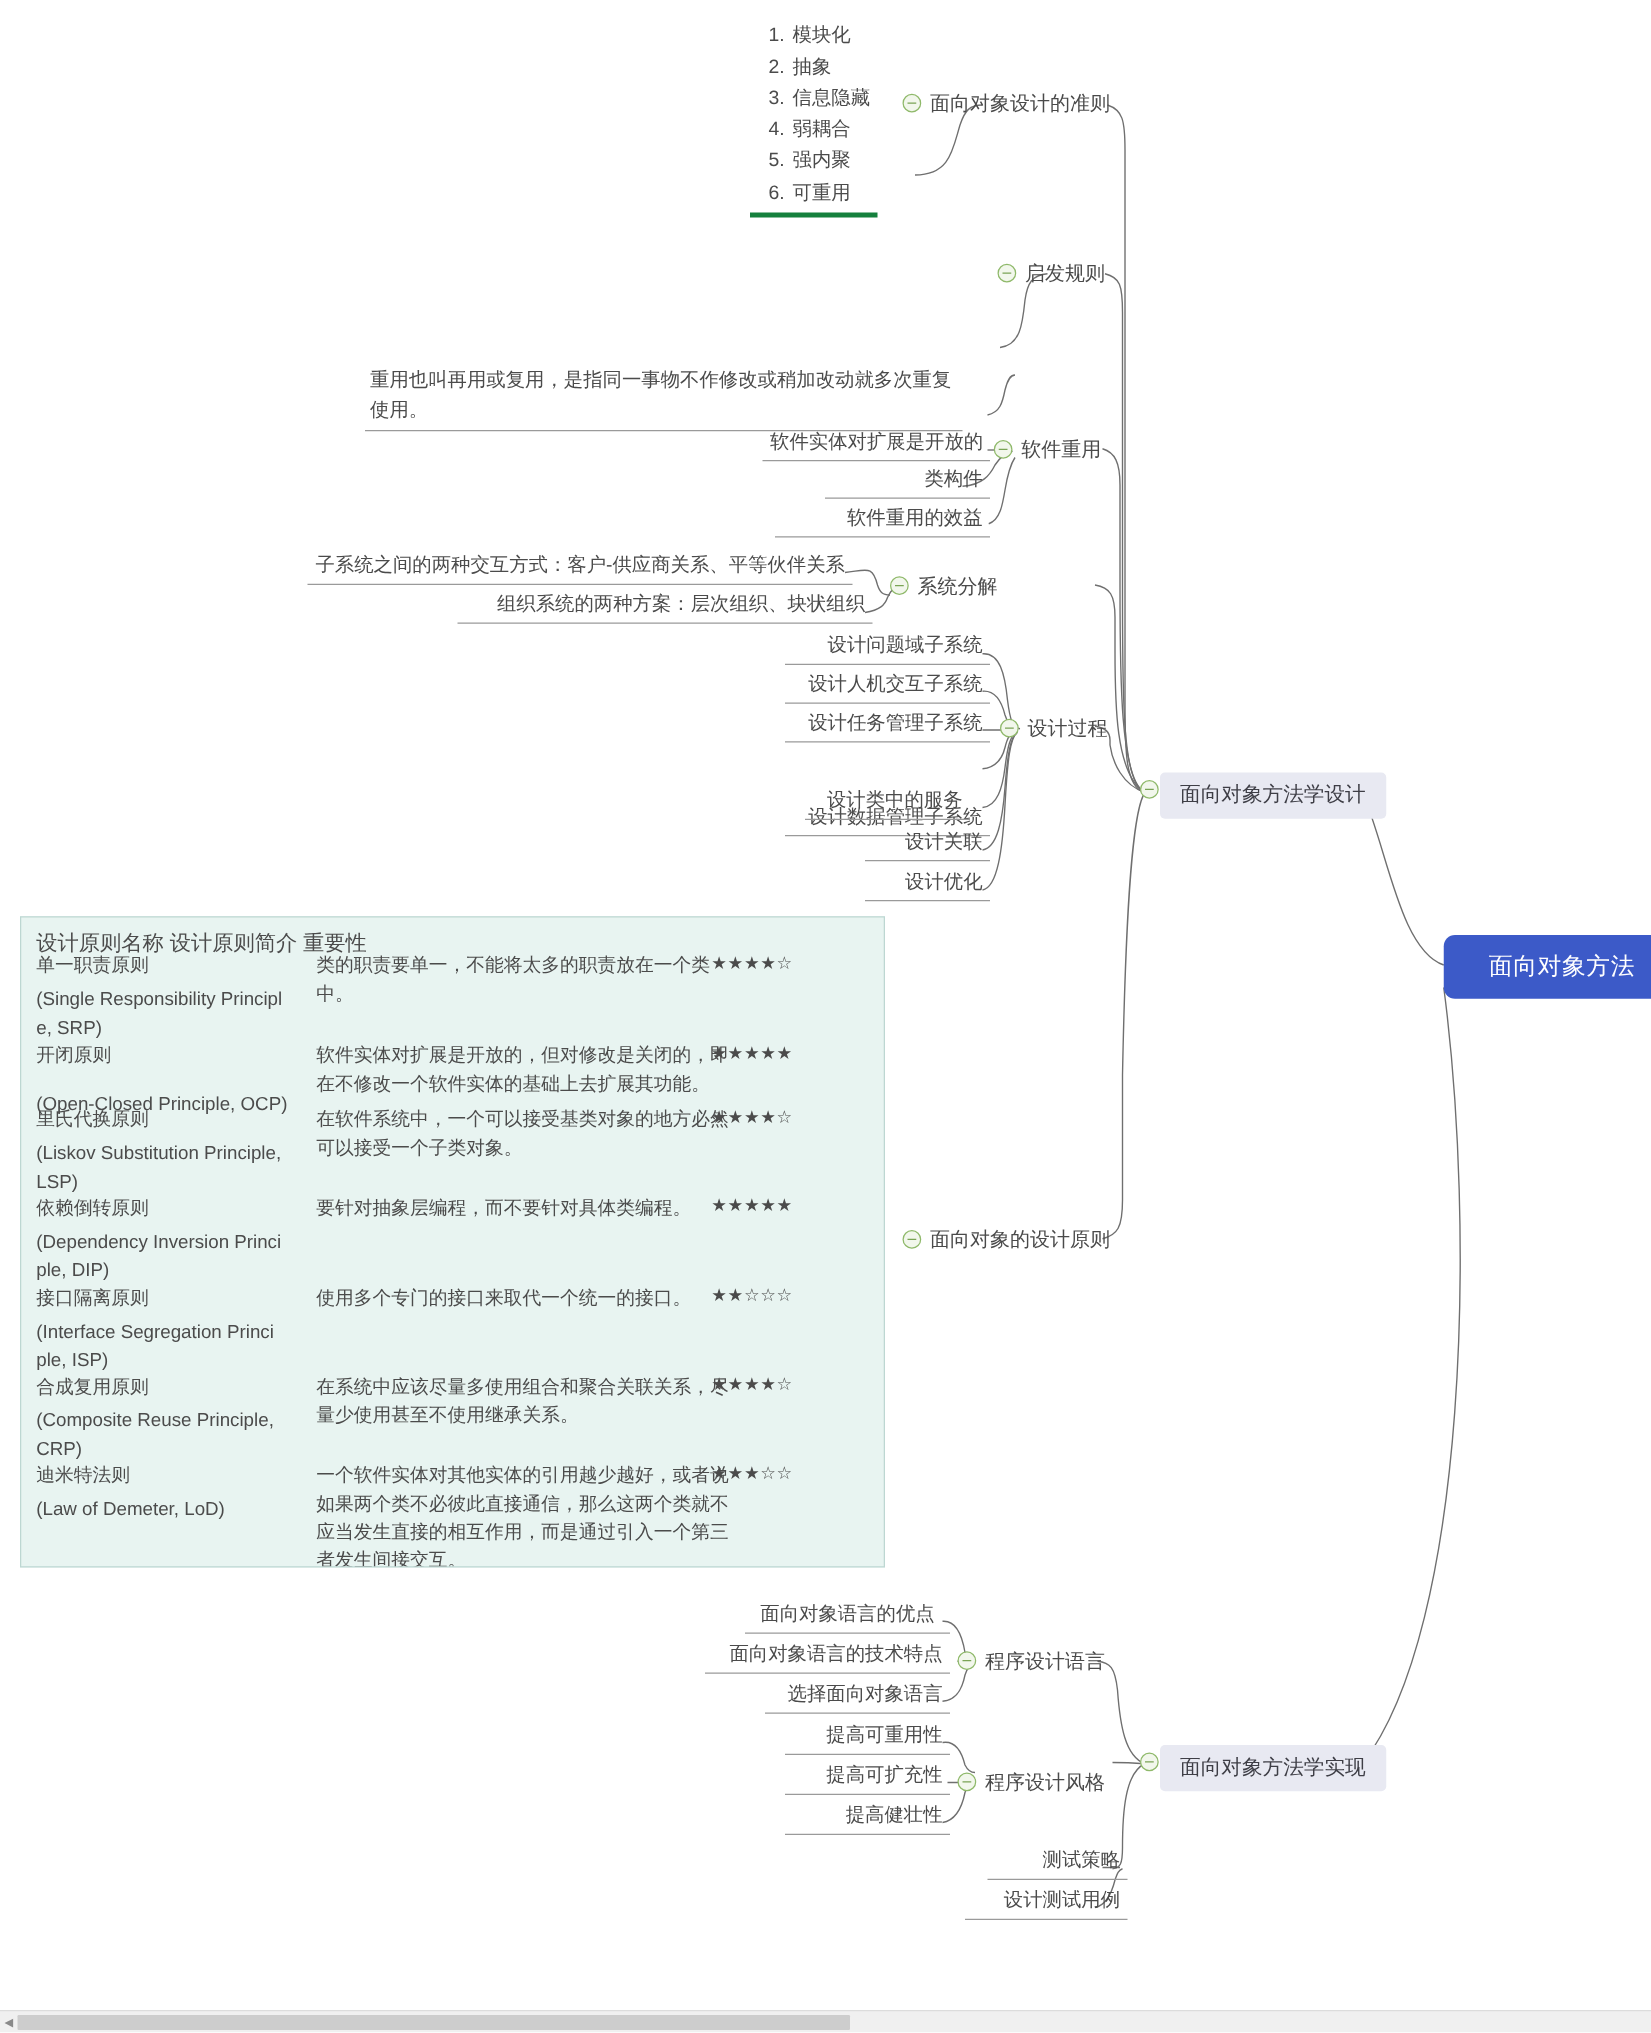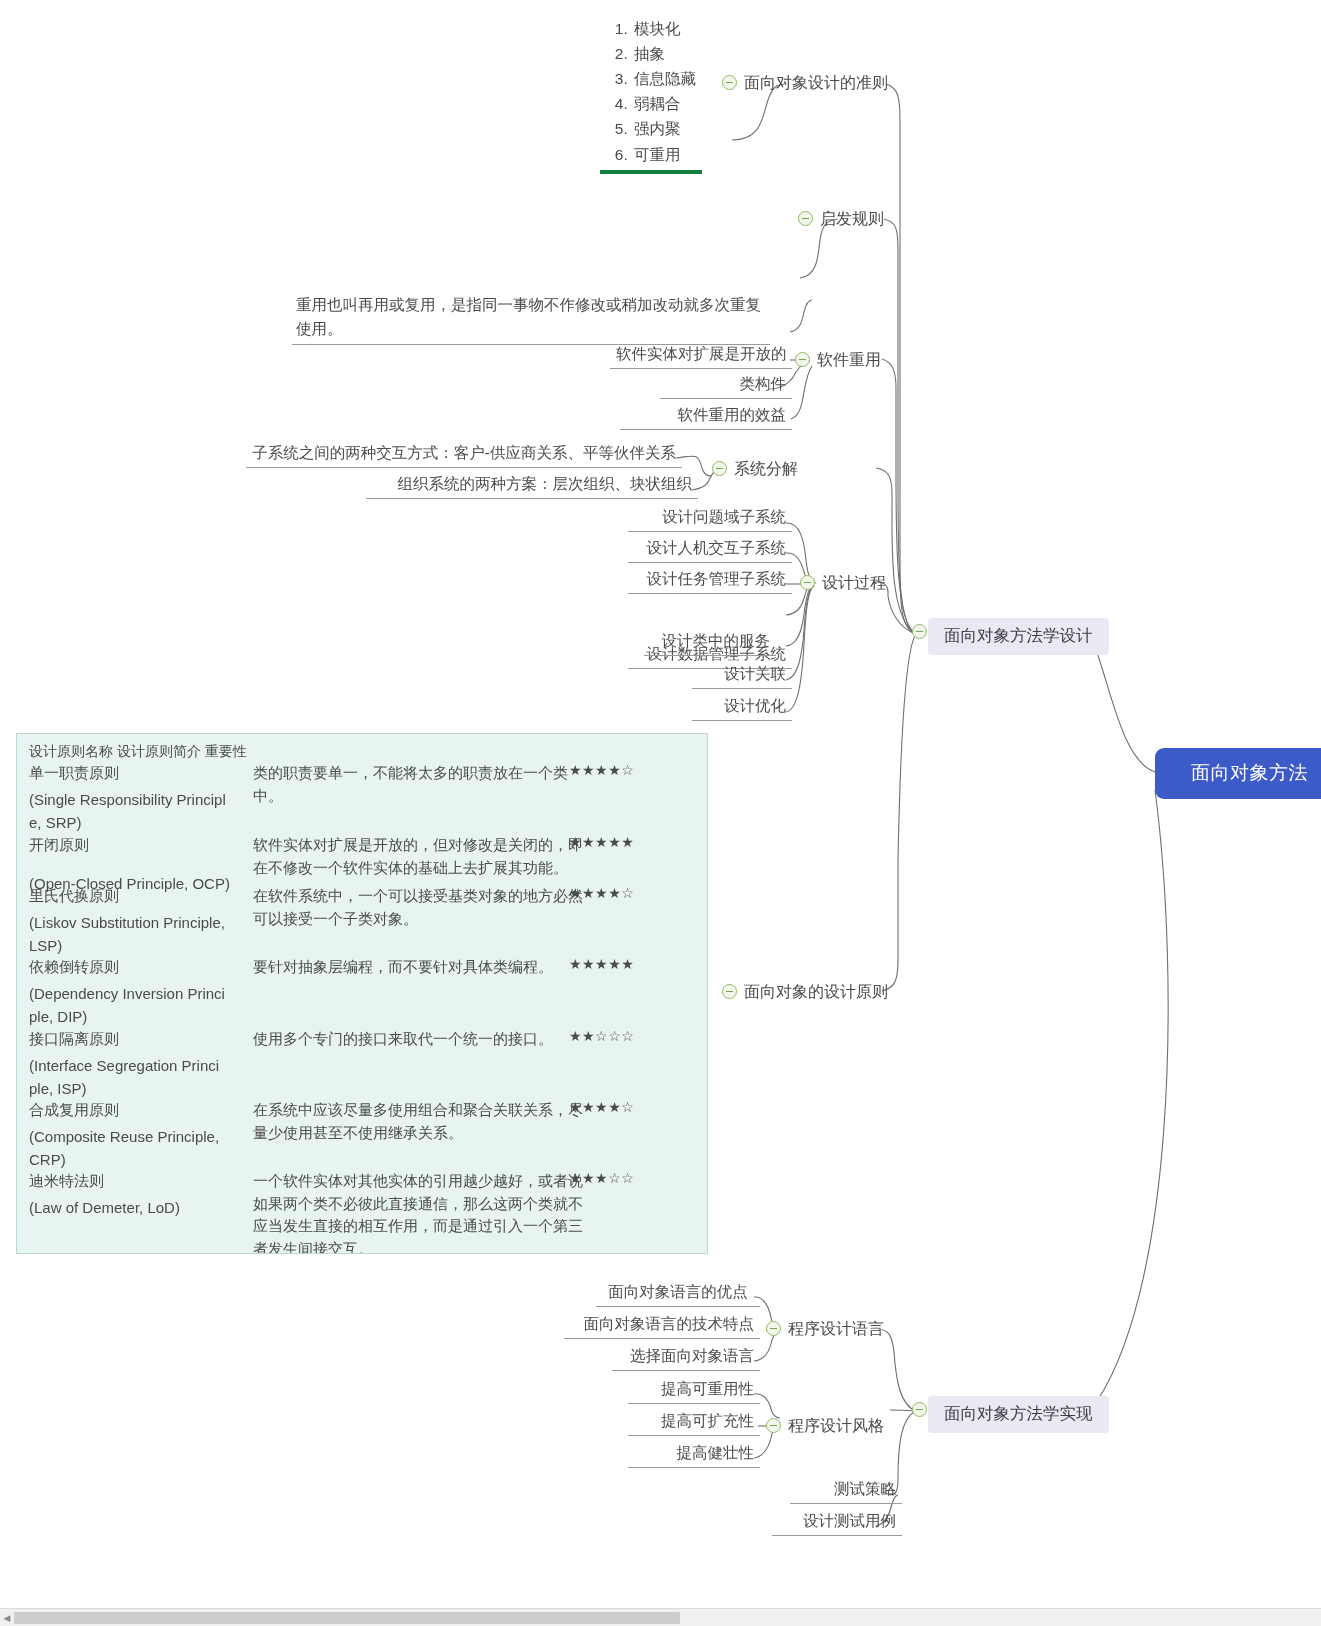--- a/index.html
+++ b/index.html
@@ -103,21 +103,21 @@
   .tablecard{
     position:absolute;
     left:16px;top:733px;
     width:692px;height:521px;
     background:#e8f4f1;
     border:1px solid #bdd7d2;
     box-sizing:border-box;
     overflow:hidden;
   }
   .tbl{position:relative;width:100%;height:100%;font-size:15px;color:#4b4b4b;}
-  .tbl .hdr{position:absolute;left:12px;top:9px;font-size:14px;color:#4b4b4b;}
+  .tbl .hdr{position:absolute;left:12px;top:9px;font-size:17px;color:#4b4b4b;}
   .trow{position:absolute;left:0;right:0;}
   .c-name{position:absolute;left:12px;width:222px;white-space:normal;line-height:1.52;}
   .c-name .zh{display:block;}
   .c-name .en{display:block;margin-top:4px;}
   .c-desc{position:absolute;left:236px;width:330px;white-space:normal;line-height:1.5;}
   .c-star{position:absolute;left:552px;width:120px;letter-spacing:.5px;font-size:14px;}
 
   
   .hscroll{
     position:absolute;left:0;bottom:0;width:1321px;height:18px;

